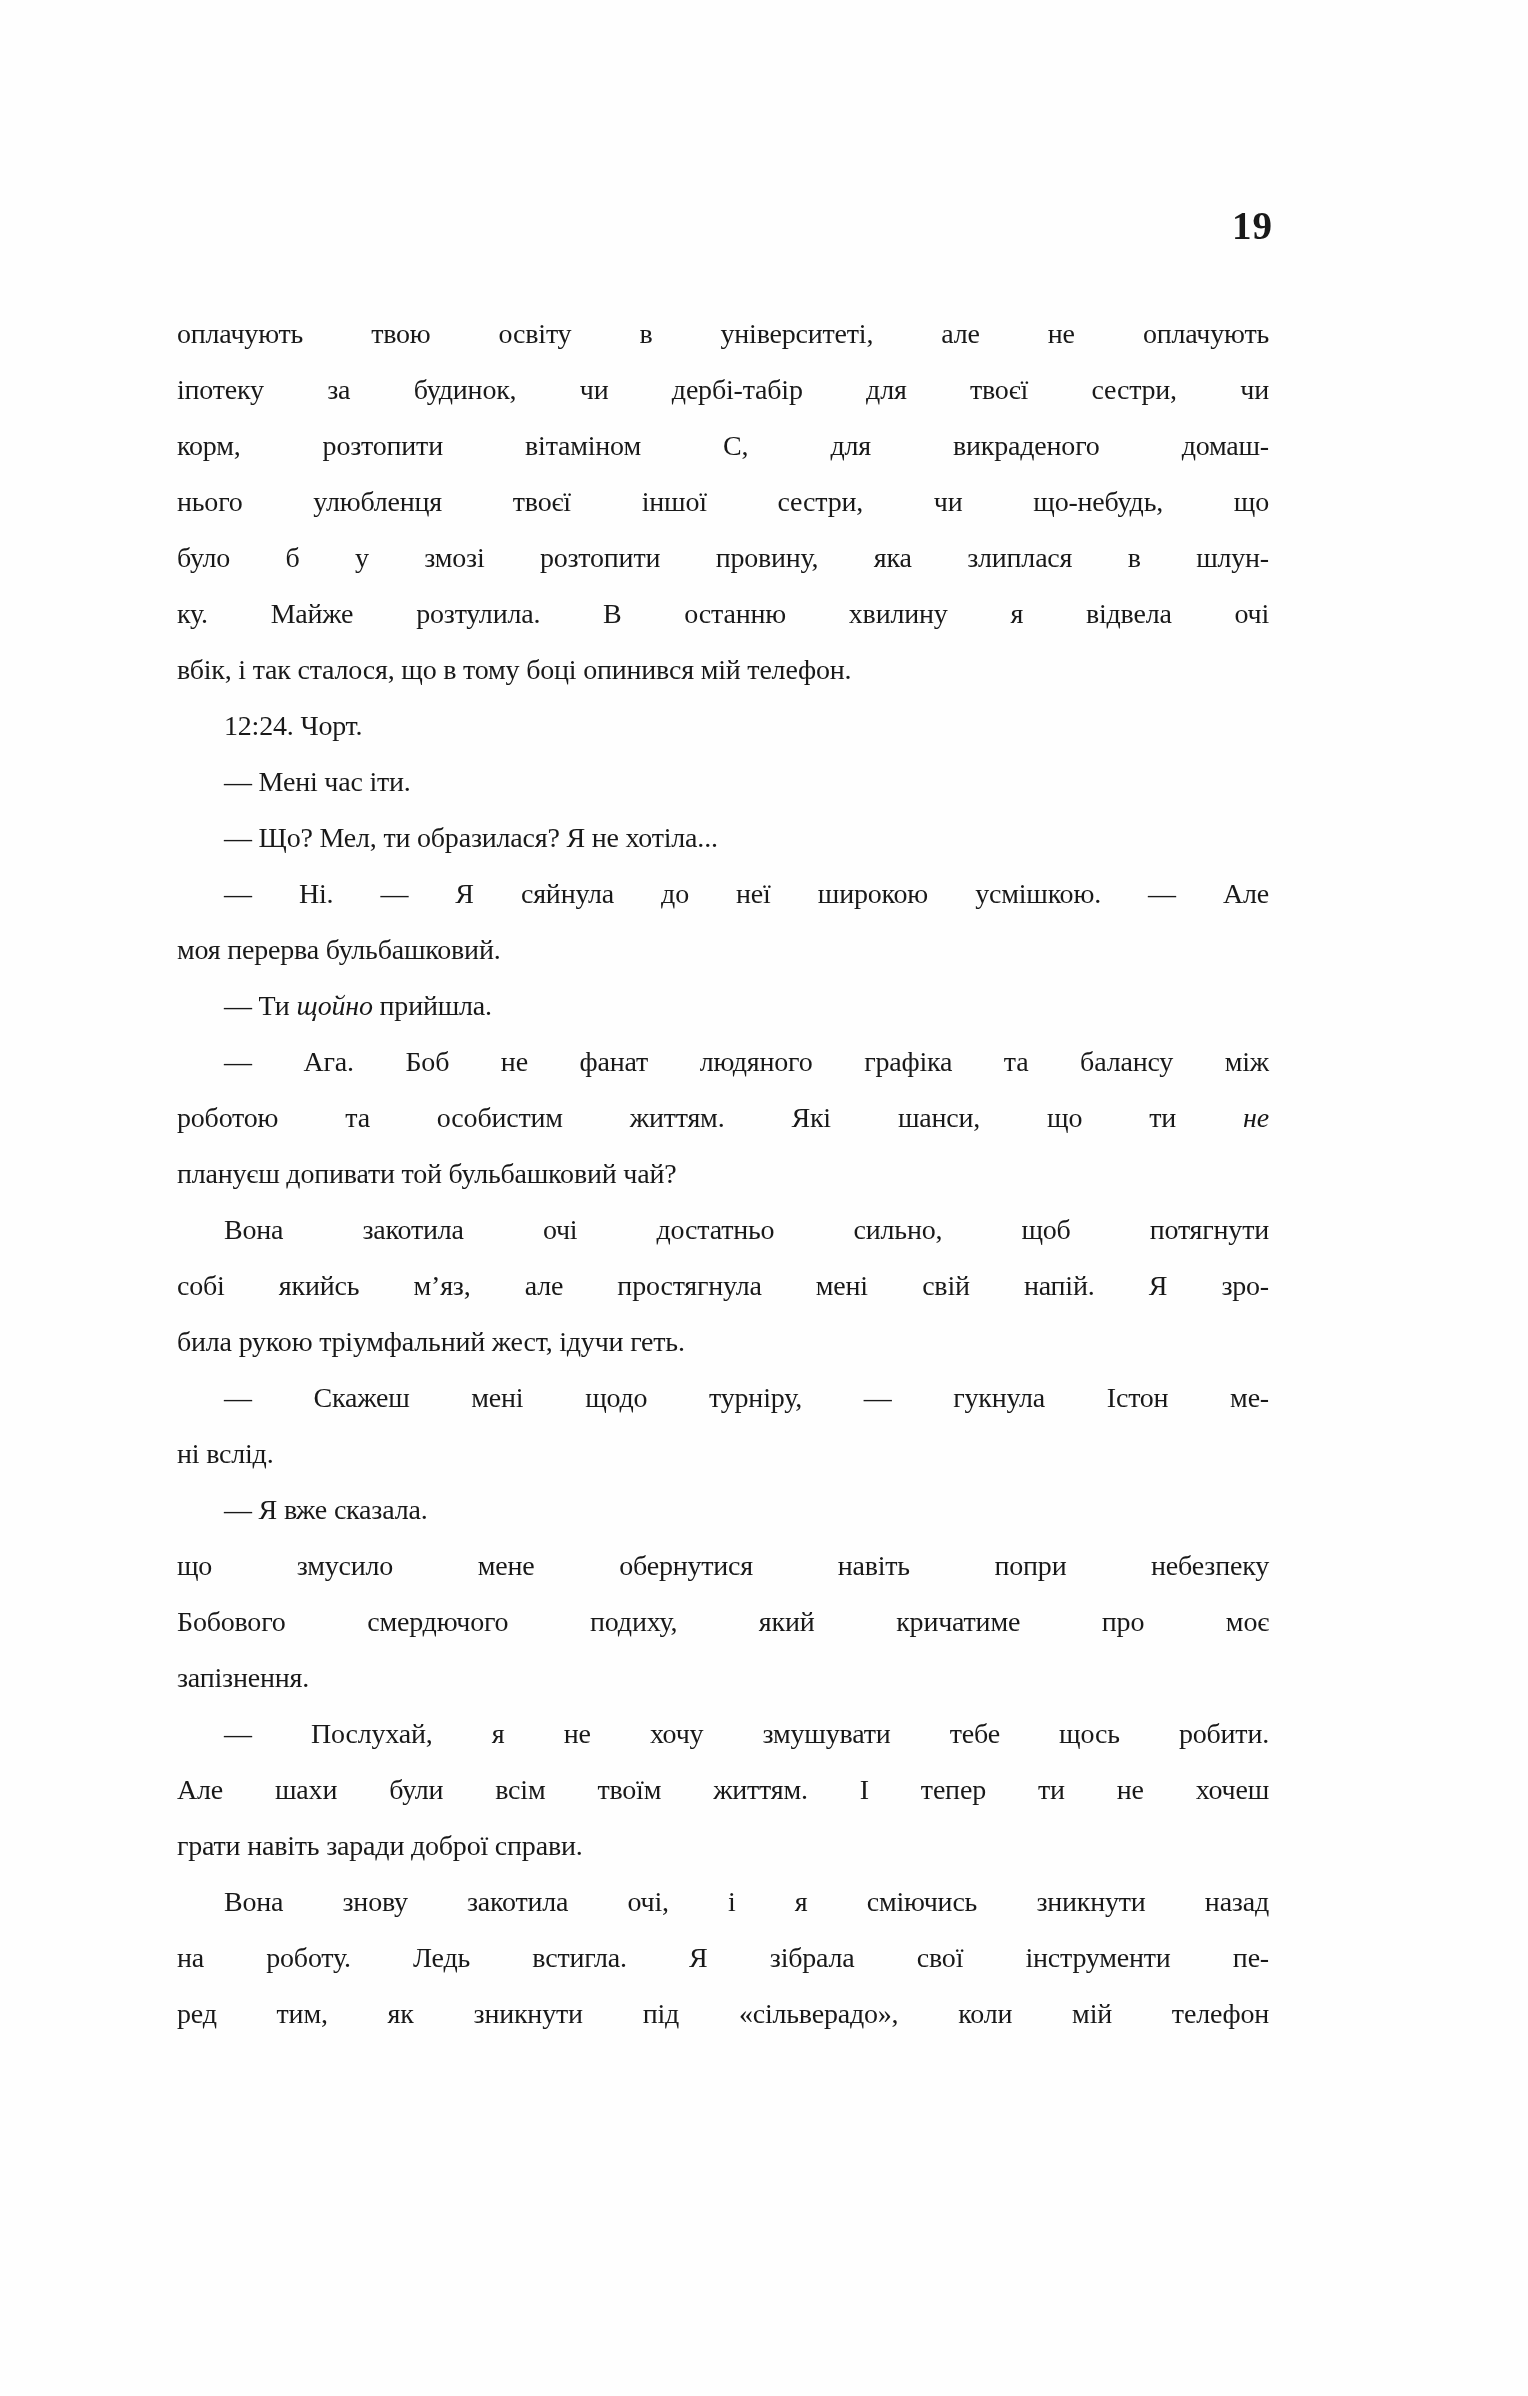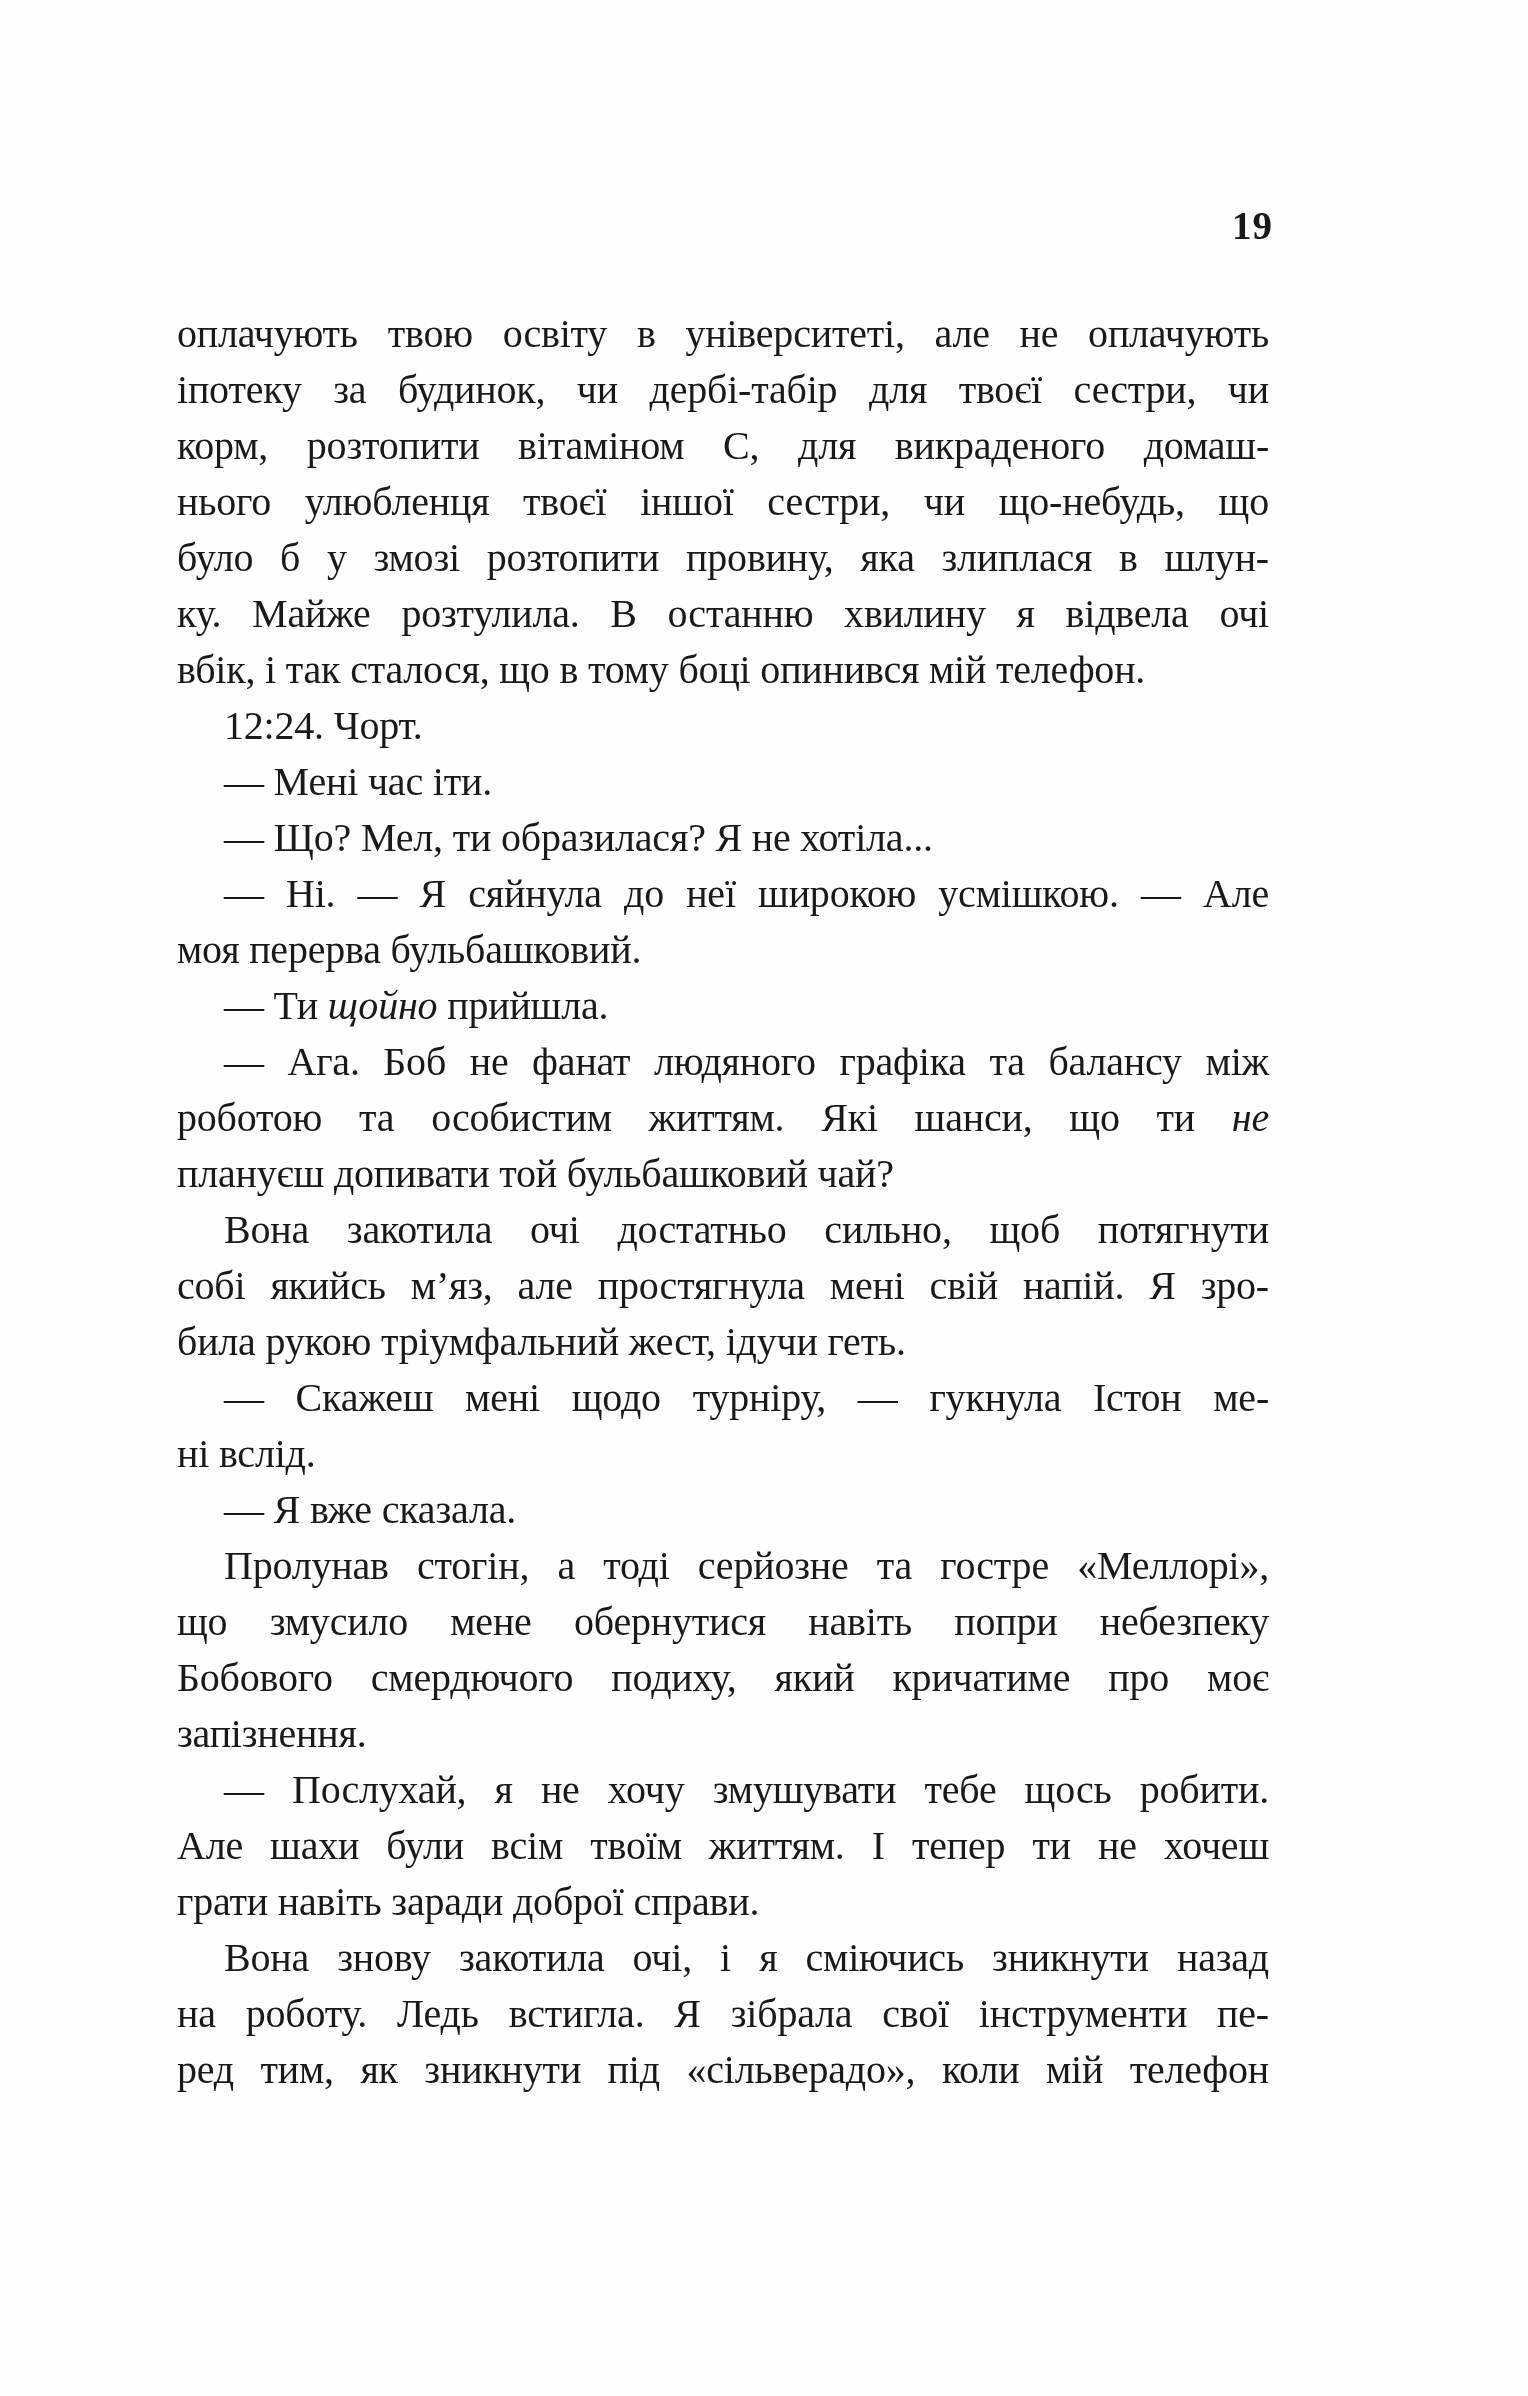--- a/index.html
+++ b/index.html
@@ -25,21 +25,21 @@
     font-size: 39px;
     line-height: 43px;
     font-weight: bold;
     letter-spacing: 1px;
   }
   .text-block {
     position: absolute;
     top: 306px;
     left: 177px;
     width: 1092px;
-    font-size: 40px;
+    font-size: 28px;
     line-height: 56px;
     letter-spacing: -0.2px;
   }
   .line {
     height: 56px;
     white-space: nowrap;
   }
   .line.j {
     white-space: normal;
     text-align: justify;
@@ -73,21 +73,20 @@
       <div class="line indent"><span class="run">— Ти </span><span class="run italic">щойно</span><span class="run"> прийшла.</span></div>
       <div class="line indent j"><span class="run">— Ага. Боб не фанат людяного графіка та балансу між</span></div>
       <div class="line j"><span class="run">роботою та особистим життям. Які шанси, що ти </span><span class="run italic">не</span></div>
       <div class="line"><span class="run">плануєш допивати той бульбашковий чай?</span></div>
       <div class="line indent j"><span class="run">Вона закотила очі достатньо сильно, щоб потягнути</span></div>
       <div class="line j"><span class="run">собі якийсь м’яз, але простягнула мені свій напій. Я зро-</span></div>
       <div class="line"><span class="run">била рукою тріумфальний жест, ідучи геть.</span></div>
       <div class="line indent j"><span class="run">— Скажеш мені щодо турніру, — гукнула Істон ме-</span></div>
       <div class="line"><span class="run">ні вслід.</span></div>
       <div class="line indent"><span class="run">— Я вже сказала.</span></div>
-      <div class="line indent j"><span class="run">Пролунав стогін, а тоді серйозне та гостре «Меллорі»,</span></div>
       <div class="line j"><span class="run">що змусило мене обернутися навіть попри небезпеку</span></div>
       <div class="line j"><span class="run">Бобового смердючого подиху, який кричатиме про моє</span></div>
       <div class="line"><span class="run">запізнення.</span></div>
       <div class="line indent j"><span class="run">— Послухай, я не хочу змушувати тебе щось робити.</span></div>
       <div class="line j"><span class="run">Але шахи були всім твоїм життям. І тепер ти не хочеш</span></div>
       <div class="line"><span class="run">грати навіть заради доброї справи.</span></div>
       <div class="line indent j"><span class="run">Вона знову закотила очі, і я сміючись зникнути назад</span></div>
       <div class="line j"><span class="run">на роботу. Ледь встигла. Я зібрала свої інструменти пе-</span></div>
       <div class="line j"><span class="run">ред тим, як зникнути під «сільверадо», коли мій телефон</span></div>
     </div>

